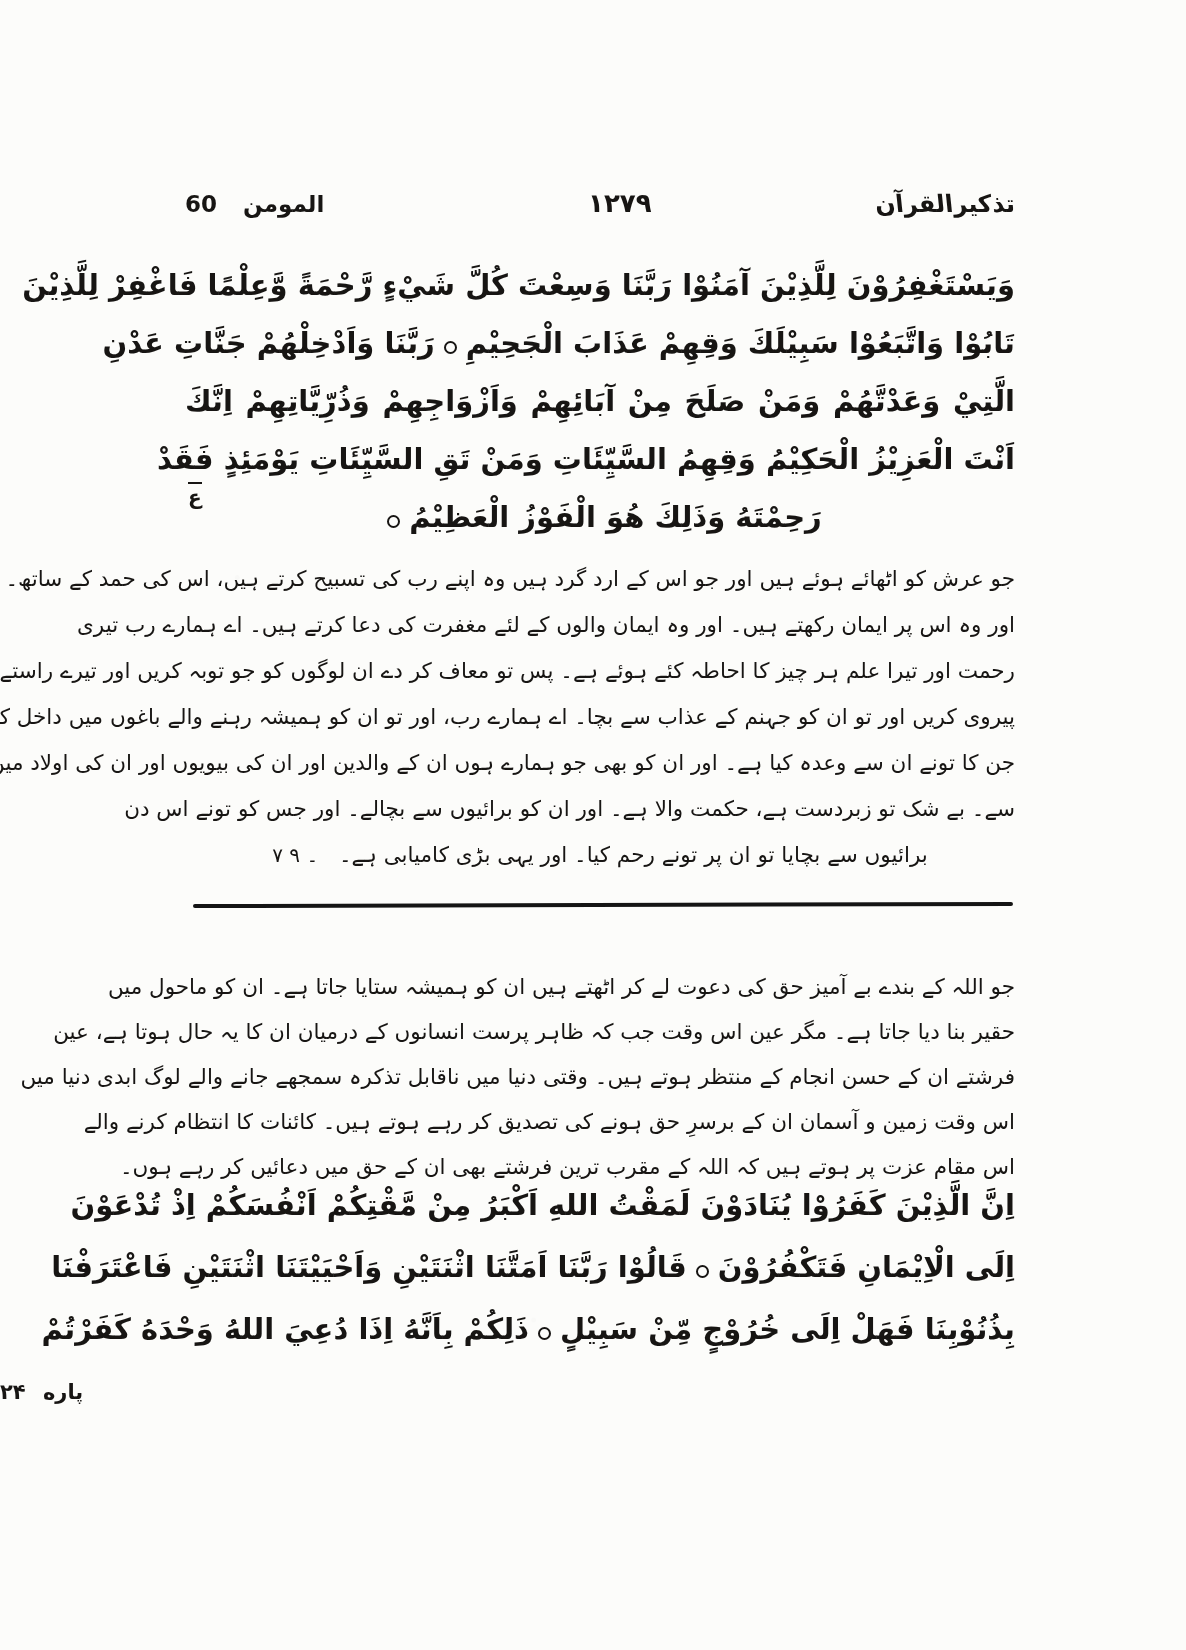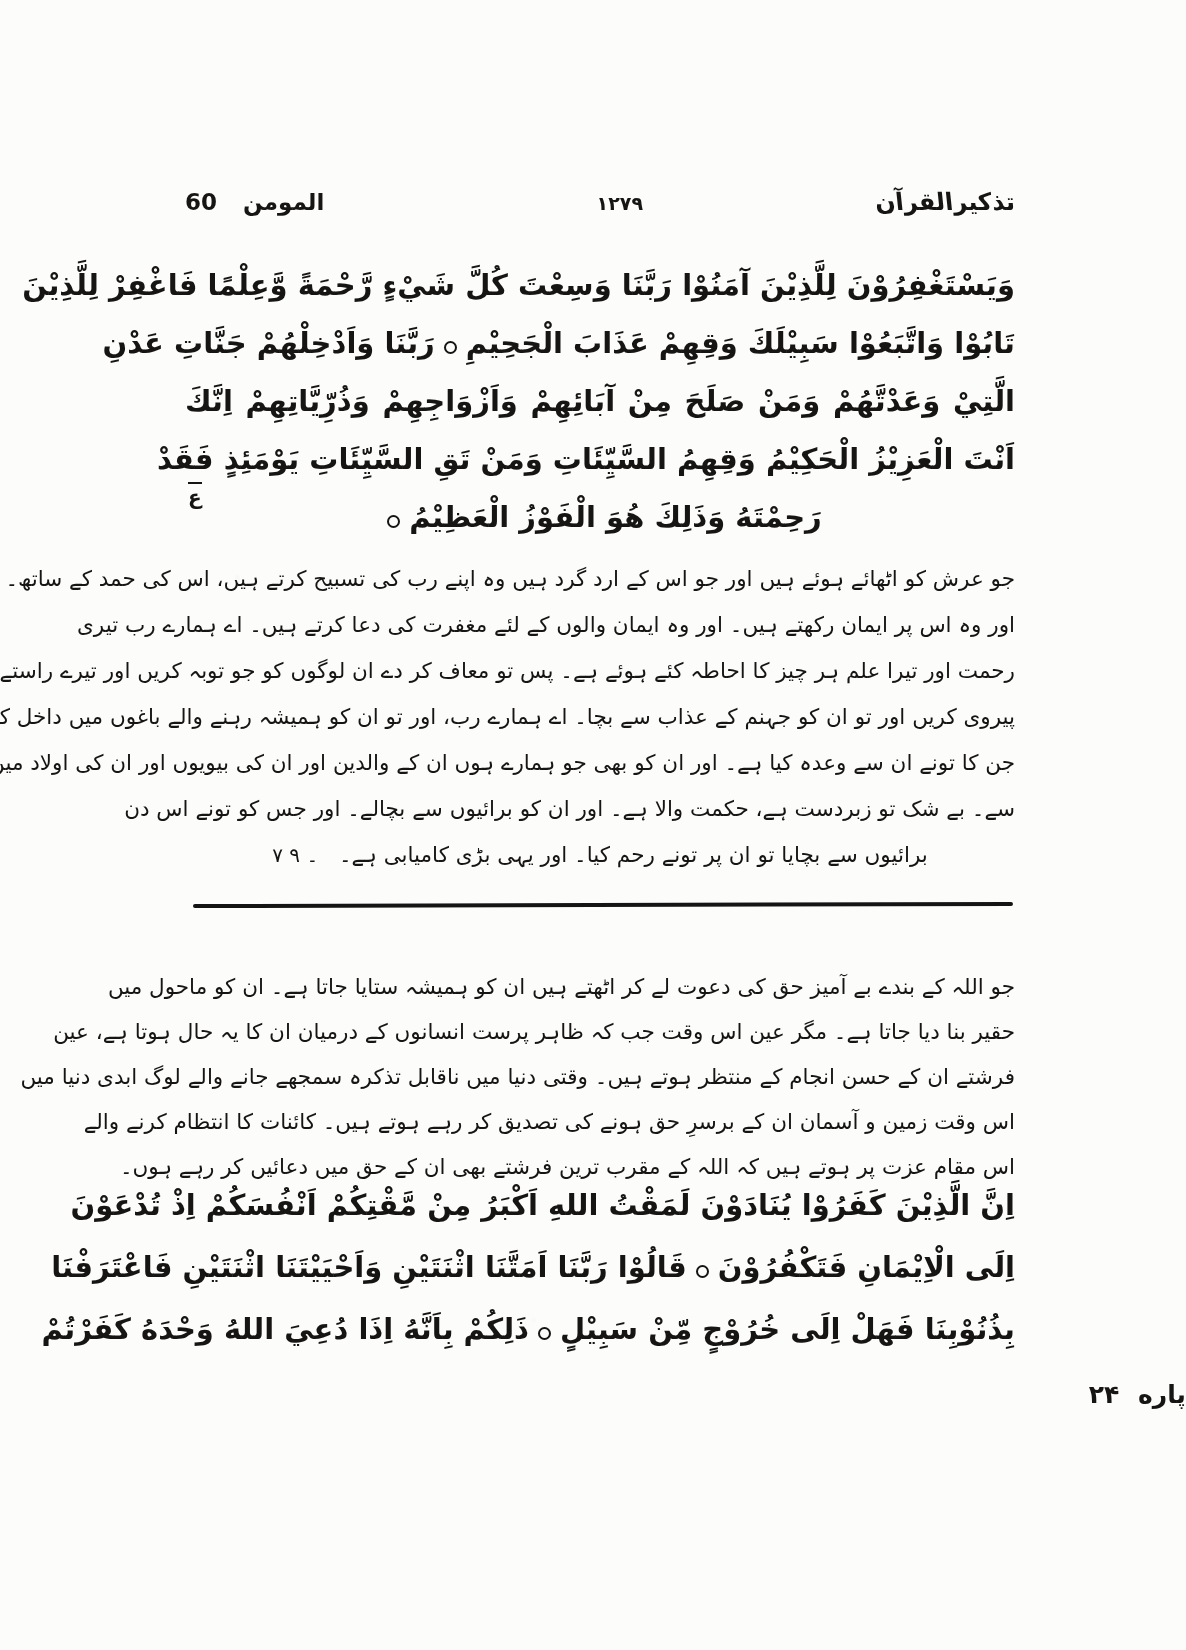--- a/index.html
+++ b/index.html
@@ -16,21 +16,21 @@
     font-family:"DejaVu Sans", sans-serif;
     overflow:hidden;
     direction:rtl;
   }
   
   .header{
     position:absolute;top:188px;right:171px;left:185px;
     display:flex;justify-content:space-between;align-items:baseline;
   }
   .book-title{font-size:24px;font-weight:bold;transform:skewX(6deg);}
-  .page-number{font-size:19px;font-weight:bold;letter-spacing:10px;padding-left:40px;}
+  .page-number{font-size:26px;font-weight:bold;letter-spacing:10px;padding-left:40px;}
   .surah-label{font-size:23px;font-weight:bold;word-spacing:18px;}
   
   .quran{position:absolute;right:171px;left:185px;}
   .quran-1{top:256px;}
   .quran-2{top:1174px;}
   .qline{
     font-size:29px;font-weight:bold;line-height:58px;
     text-align:justify;text-align-last:justify;
     white-space:nowrap;letter-spacing:.5px;
   }
@@ -60,21 +60,21 @@
   .uline.u-center{text-align:right;text-align-last:center;}
   .verse-ref{unicode-bidi:isolate;letter-spacing:2px;padding-right:14px;font-size:20px;}
   
   .divider{
     position:absolute;top:903px;left:193px;right:173px;height:4px;
     background:#141414;border-radius:2px;transform:rotate(-0.15deg);
   }
   
   .footer{
     position:absolute;top:1380px;left:0;width:100%;
-    text-align:right;font-size:25px;font-weight:bold;word-spacing:10px;
+    text-align:left;font-size:21px;font-weight:bold;word-spacing:10px;
   }
 </style>
 </head>
 <body>
 
 <div class="page">
 
   <div class="header">
     <span class="book-title">تذکیرالقرآن</span>
     <span class="page-number">۱۲۷۹</span>

